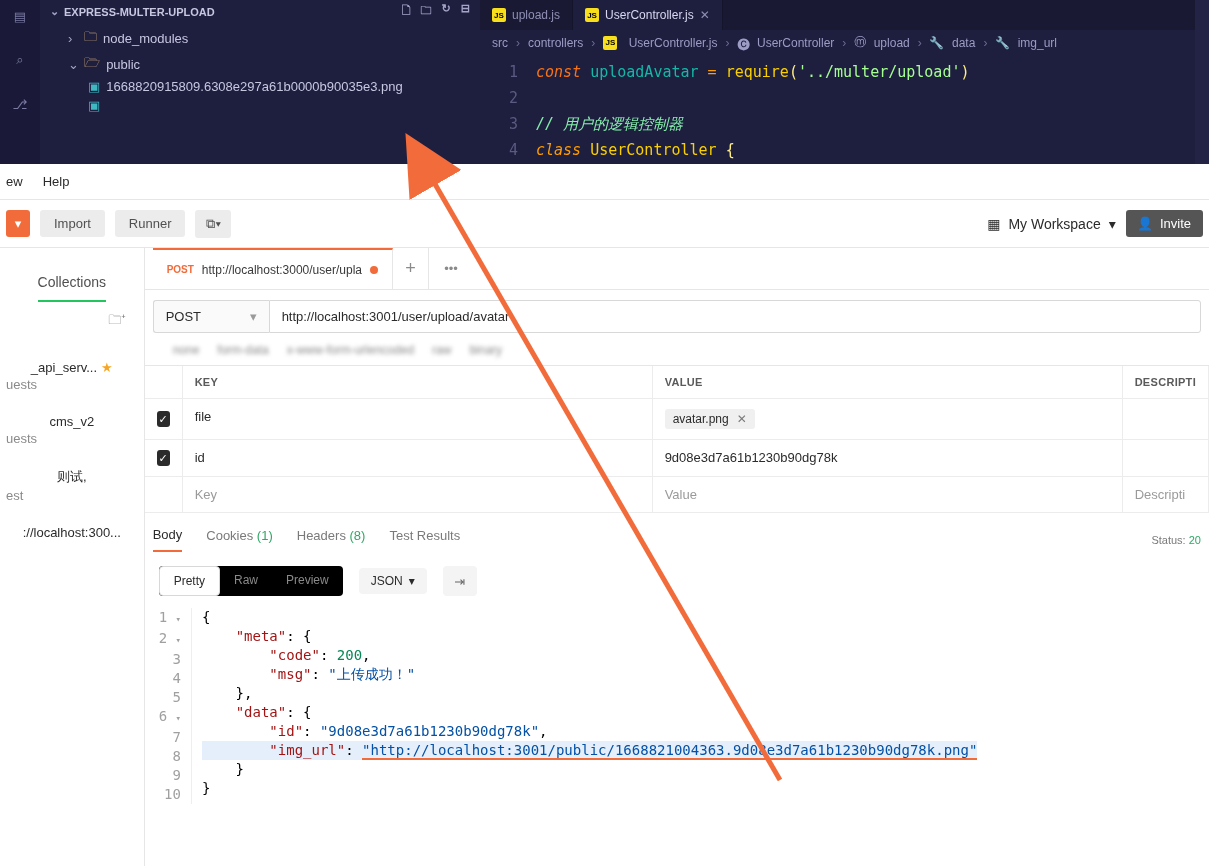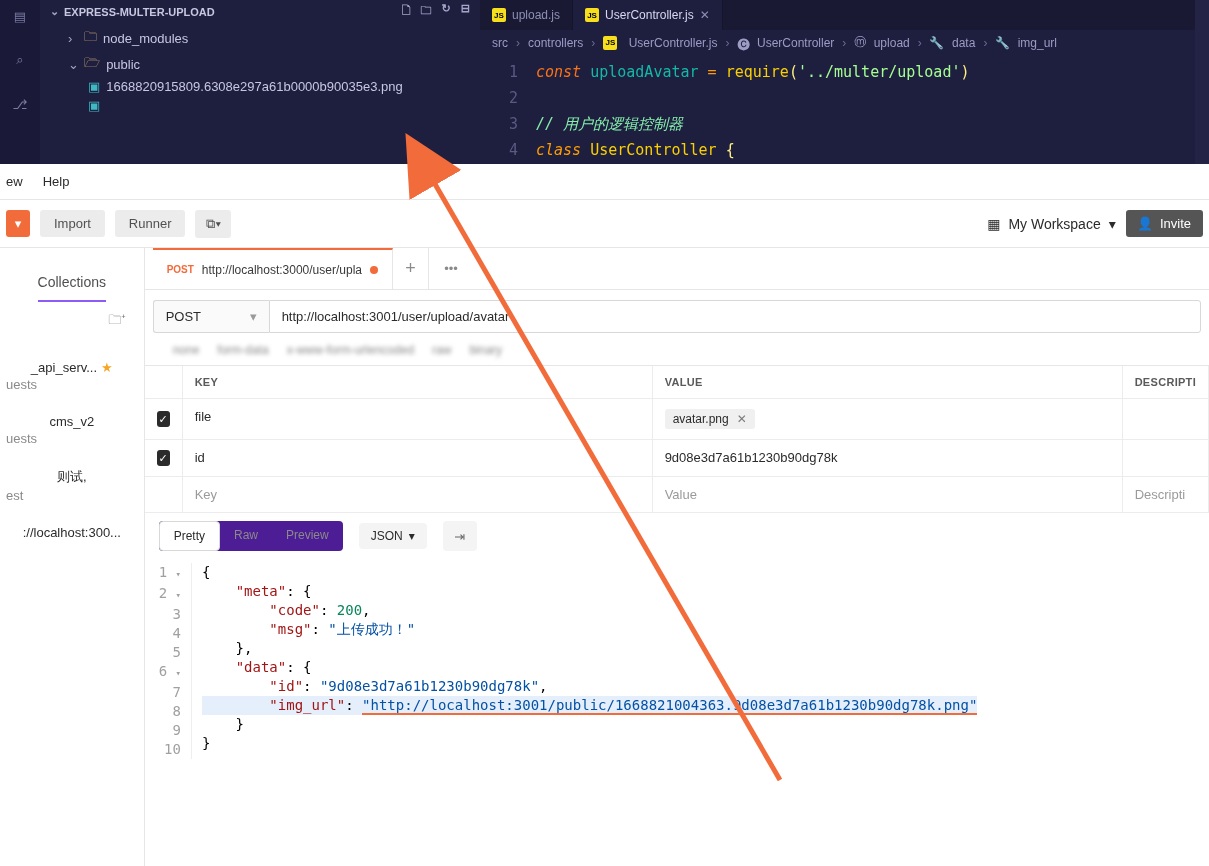--- a/index.html
+++ b/index.html
@@ -50,21 +50,21 @@
   .pm-btn { background:#ececec; color:#505050; padding:6px 14px; border-radius:3px; border:none; font-size:13px; cursor:pointer;}
   .pm-btn.orange { background:#f26b3a; color:#fff; width:24px; padding:6px 0; display:flex; justify-content:center;}
   .pm-btn.icon { width:36px; padding:6px 4px; display:flex; justify-content:center;}
   .pm-toolbar .spacer { flex:1;}
   .pm-workspace { display:flex; align-items:center; gap:8px; color:#2b2b2b; font-size:14px;}
   .pm-invite { background:#555; color:#fff; padding:6px 12px; border-radius:3px; display:flex; align-items:center; gap:6px; font-size:13px; cursor:pointer;}
 
   .pm-body { display:flex; height:618px;}
   .pm-sidebar { width:148px; border-right:1px solid #e6e6e6; display:flex; flex-direction:column;}
   .pm-sidetabs { height:54px; display:flex; align-items:flex-end; justify-content:center;}
-  .pm-sidetab { padding:10px 0; font-size:14px; color:#505050; border-bottom:2px solid #8b5cf6;}
+  .pm-sidetab { padding:10px 0; font-size:14px; color:#505050; border-bottom:2px solid #22c55e;}
   .pm-sideactions { display:flex; justify-content:flex-end; padding:8px 18px;}
   .pm-sidelist { padding:20px 6px; display:flex; flex-direction:column; gap:22px;}
   .side-item .t { font-size:13px; color:#2b2b2b; display:flex; align-items:center; gap:4px;justify-content:center;}
   .side-item .s { font-size:13px; color:#8a8a8a; margin-top:2px;}
   .star { color:#f5a623;}
 
   .pm-main { flex:1; display:flex; flex-direction:column;}
   .pm-tabrow { display:flex; align-items:center; border-bottom:1px solid #e6e6e6; height:42px; padding-left:8px;}
   .pm-reqtab { display:flex; align-items:center; gap:8px; padding:0 14px; height:42px; border-top:2px solid #f26b3a; border-right:1px solid #e6e6e6; font-size:12px; cursor:pointer;}
   .pm-method-lbl { color:#f26b3a; font-weight:700; font-size:10px;}
@@ -91,21 +91,21 @@
   .filechip { display:inline-flex; align-items:center; gap:8px; background:#f0f0f0; padding:3px 8px; border-radius:3px; font-size:12px;}
   .filechip .x { color:#7a7a7a; cursor:pointer;}
   .pm-resp-tabs { display:flex; align-items:center; padding:14px 8px 6px 8px; gap:24px; font-size:13px; color:#7a7a7a;}
   .pm-resp-tabs .t { cursor:pointer; padding-bottom:8px;}
   .pm-resp-tabs .t.active { color:#2b2b2b; border-bottom:2px solid #f26b3a;}
   .pm-resp-tabs .count { color:#2fa866;}
   .pm-resp-tabs .spacer { flex:1;}
   .pm-resp-tabs .status { font-size:11px; color:#7a7a7a;}
   .pm-resp-tabs .status .ok { color:#2fa866;}
   .pm-viewrow { display:flex; align-items:center; gap:16px; padding:8px 14px;}
-  .viewchip { background:#4c1d95; border-radius:4px; display:flex;}
+  .viewchip { background:#000000; border-radius:4px; display:flex;}
   .viewchip span { padding:7px 14px; font-size:12px; color:#8a8a8a; cursor:pointer;}
   .viewchip span.active { background:#fff; border:1px solid #d8d8d8; border-radius:4px; color:#2b2b2b;}
   .fmt { display:flex; align-items:center; gap:6px; background:#f4f4f4; border-radius:4px; padding:6px 12px; font-size:12px; color:#2b2b2b; cursor:pointer;}
   .wrapbtn { background:#f4f4f4; border-radius:4px; width:34px; height:30px; display:flex; align-items:center; justify-content:center; cursor:pointer; color:#6a6a6a;}
   .json-area { display:flex; font-family:Consolas,Menlo,monospace; font-size:14px; padding:4px 0 0 14px;}
   .json-gutter { min-width:30px; color:#a0a0a0; text-align:right; padding-right:10px; line-height:19px; border-right:1px solid #eee;}
   .json-gutter .fold { font-size:9px;}
   .json-code { padding-left:10px; line-height:19px; white-space:pre;}
   .jk { color:#a31515;}
   .jn { color:#098658;}
@@ -301,20 +301,28 @@
           <div class="col-desc"></div>
         </div>
         <div class="pm-tr ph">
           <div class="col-chk"></div>
           <div class="col-key">Key</div>
           <div class="col-val">Value</div>
           <div class="col-desc">Descripti</div>
         </div>
       </div>
 
+      <div class="pm-resp-tabs">
+        <span class="t active">Body</span>
+        <span class="t"><span>Cookies</span> <span class="count">(1)</span></span>
+        <span class="t"><span>Headers</span> <span class="count">(8)</span></span>
+        <span class="t">Test Results</span>
+        <span class="spacer"></span>
+        <span class="status"><span>Status:</span> <span class="ok">20</span></span>
+      </div>
       <div class="pm-viewrow">
         <div class="viewchip">
           <span class="active">Pretty</span>
           <span>Raw</span>
           <span>Preview</span>
         </div>
         <div class="fmt">
           <span>JSON</span>
           <span>▾</span>
         </div>

